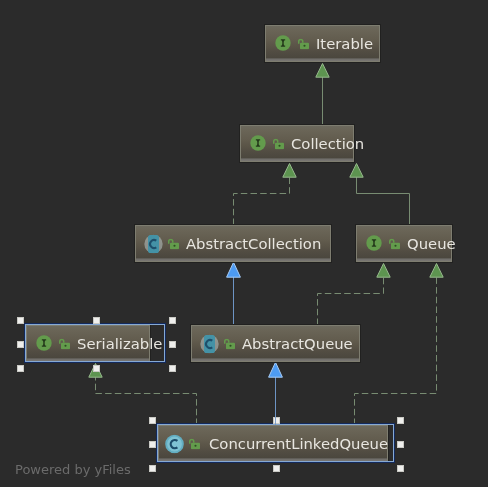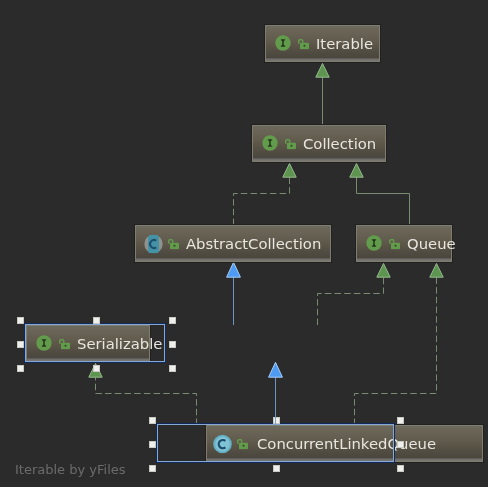--- a/index.html
+++ b/index.html
@@ -92,21 +92,21 @@
       <path d="M5.85,4.35 h4.3 v1.15 h-1.05 c-0.55,1.7 -0.55,3.3 0,5.0 h1.05 v1.15 h-4.3 v-1.15 h1.05 c0.55,-1.7 0.55,-3.3 0,-5.0 h-1.05 z" fill="#23381a"></path>
     </svg>
     <svg class="ico ico-vis" data-name="open-lock-icon" width="11" height="11" viewBox="0 0 11 11">
       <path d="M0.75,5.2 V2.9 a2.0,2.0 0 0 1 4.0,0 V4.3" fill="none" stroke="#639b4c" stroke-width="1.5"></path>
       <rect x="2.0" y="4.3" width="9" height="6.4" rx="0.9" fill="#639b4c"></rect>
       <circle cx="6.5" cy="7.3" r="1.05" fill="#2e4d22"></circle>
     </svg>
     <span class="label" data-name="node-label">Iterable</span>
   </div>
 
-  <div class="node" data-name="node-collection" style="left:252px;top:125px;width:134px;height:37px;">
+  <div class="node" data-name="node-collection" style="left:240px;top:125px;width:114px;height:37px;">
     <svg class="ico ico-kind" data-name="interface-icon" width="16" height="16" viewBox="0 0 16 16">
       <circle cx="8" cy="8" r="7.7" fill="#639b4c"></circle>
       <path d="M5.85,4.35 h4.3 v1.15 h-1.05 c-0.55,1.7 -0.55,3.3 0,5.0 h1.05 v1.15 h-4.3 v-1.15 h1.05 c0.55,-1.7 0.55,-3.3 0,-5.0 h-1.05 z" fill="#23381a"></path>
     </svg>
     <svg class="ico ico-vis" data-name="open-lock-icon" width="11" height="11" viewBox="0 0 11 11">
       <path d="M0.75,5.2 V2.9 a2.0,2.0 0 0 1 4.0,0 V4.3" fill="none" stroke="#639b4c" stroke-width="1.5"></path>
       <rect x="2.0" y="4.3" width="9" height="6.4" rx="0.9" fill="#639b4c"></rect>
       <circle cx="6.5" cy="7.3" r="1.05" fill="#2e4d22"></circle>
     </svg>
     <span class="label" data-name="node-label">Collection</span>
@@ -145,22 +145,35 @@
       <path d="M5.85,4.35 h4.3 v1.15 h-1.05 c-0.55,1.7 -0.55,3.3 0,5.0 h1.05 v1.15 h-4.3 v-1.15 h1.05 c0.55,-1.7 0.55,-3.3 0,-5.0 h-1.05 z" fill="#23381a"></path>
     </svg>
     <svg class="ico ico-vis" data-name="open-lock-icon" width="11" height="11" viewBox="0 0 11 11">
       <path d="M0.75,5.2 V2.9 a2.0,2.0 0 0 1 4.0,0 V4.3" fill="none" stroke="#639b4c" stroke-width="1.5"></path>
       <rect x="2.0" y="4.3" width="9" height="6.4" rx="0.9" fill="#639b4c"></rect>
       <circle cx="6.5" cy="7.3" r="1.05" fill="#2e4d22"></circle>
     </svg>
     <span class="label" data-name="node-label">Serializable</span>
   </div>
 
-
-  <div class="node" data-name="node-concurrentlinkedqueue" style="left:158px;top:425px;width:277px;height:37px;margin-left:48px;">
+  <div class="node" data-name="node-abstractqueue" style="left:191px;top:325px;width:169px;height:37px;">
+    <svg class="ico ico-kind wide" data-name="abstract-class-icon" width="19" height="19" viewBox="0 0 19 19">
+      <circle cx="9.5" cy="9.5" r="9.2" fill="#b9c4c4" opacity="0.55"></circle>
+      <rect x="4" y="0.4" width="11" height="18.2" rx="2.6" fill="#4492a6"></rect>
+      <path d="M12.3,6.2 a4.0,4.0 0 1 0 0,6.6" fill="none" stroke="#1e4f6b" stroke-width="2.1"></path>
+    </svg>
+    <svg class="ico ico-vis" data-name="open-lock-icon" width="11" height="11" viewBox="0 0 11 11">
+      <path d="M0.75,5.2 V2.9 a2.0,2.0 0 0 1 4.0,0 V4.3" fill="none" stroke="#639b4c" stroke-width="1.5"></path>
+      <rect x="2.0" y="4.3" width="9" height="6.4" rx="0.9" fill="#639b4c"></rect>
+      <circle cx="6.5" cy="7.3" r="1.05" fill="#2e4d22"></circle>
+    </svg>
+    <span class="label" data-name="node-label">AbstractQueue</span>
+  </div>
+
+  <div class="node" data-name="node-concurrentlinkedqueue" style="left:158px;top:425px;width:230px;height:37px;">
     <svg class="ico ico-kind circ" data-name="class-icon" width="19" height="19" viewBox="0 0 19 19">
       <circle cx="9.5" cy="9.5" r="9.3" fill="#63aec2"></circle>
       <circle cx="9.5" cy="9.5" r="7.4" fill="#96d3e2" opacity="0.55"></circle>
       <path d="M12.4,6.4 a4.1,4.1 0 1 0 0,6.4" fill="none" stroke="#1c4c6a" stroke-width="2.2"></path>
     </svg>
     <svg class="ico ico-vis" data-name="open-lock-icon" width="11" height="11" viewBox="0 0 11 11">
       <path d="M0.75,5.2 V2.9 a2.0,2.0 0 0 1 4.0,0 V4.3" fill="none" stroke="#639b4c" stroke-width="1.5"></path>
       <rect x="2.0" y="4.3" width="9" height="6.4" rx="0.9" fill="#639b4c"></rect>
       <circle cx="6.5" cy="7.3" r="1.05" fill="#2e4d22"></circle>
     </svg>
@@ -184,14 +197,14 @@
   <div class="handle" data-name="clq-resize-handle-w" style="left:149px;top:440.6px;"></div>
   <div class="handle" data-name="clq-resize-handle-e" style="left:396.5px;top:440.6px;"></div>
   <div class="handle" data-name="clq-resize-handle-sw" style="left:149px;top:464.5px;"></div>
   <div class="handle" data-name="clq-resize-handle-s" style="left:272.7px;top:464.5px;"></div>
   <div class="handle" data-name="clq-resize-handle-se" style="left:396.5px;top:464.5px;"></div>
 
   <svg class="layer" data-name="edge-endpoint-overlay" viewBox="0 0 488 487" style="pointer-events:none;">
     <path data-name="edge-endpoint-stub" d="M275.5,415 L275.5,425" stroke="#6d94c4" stroke-width="1" fill="none" opacity="0.85"></path>
   </svg>
 
-  <div class="watermark" data-name="watermark" style="left:15px;top:463px;">Iterable by yFiles</div>
+  <div class="watermark" data-name="watermark" style="left:15px;top:463px;">Powered by yFiles</div>
 </div>
 
 </body></html>

